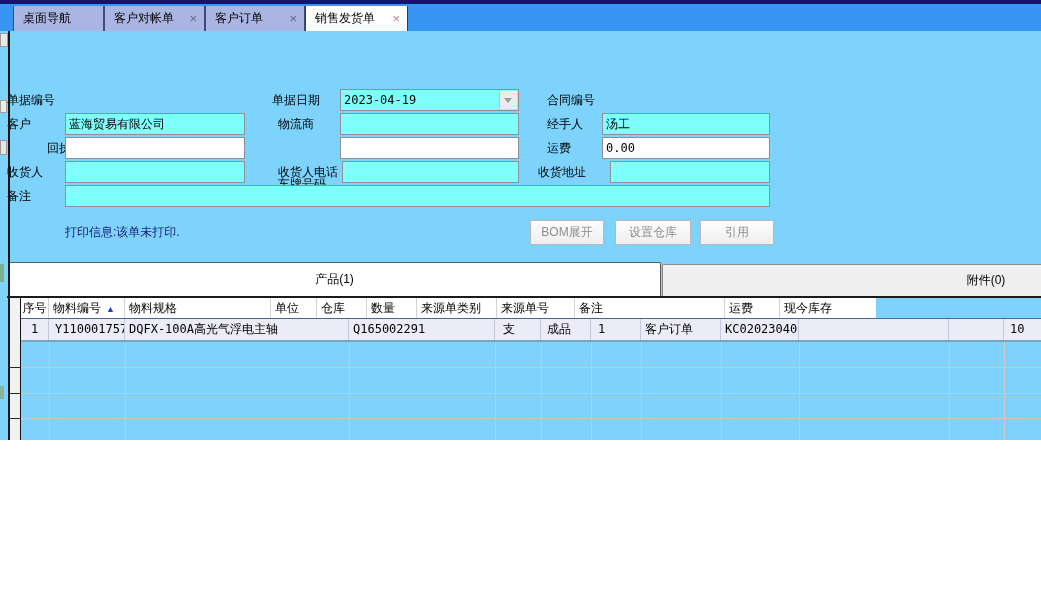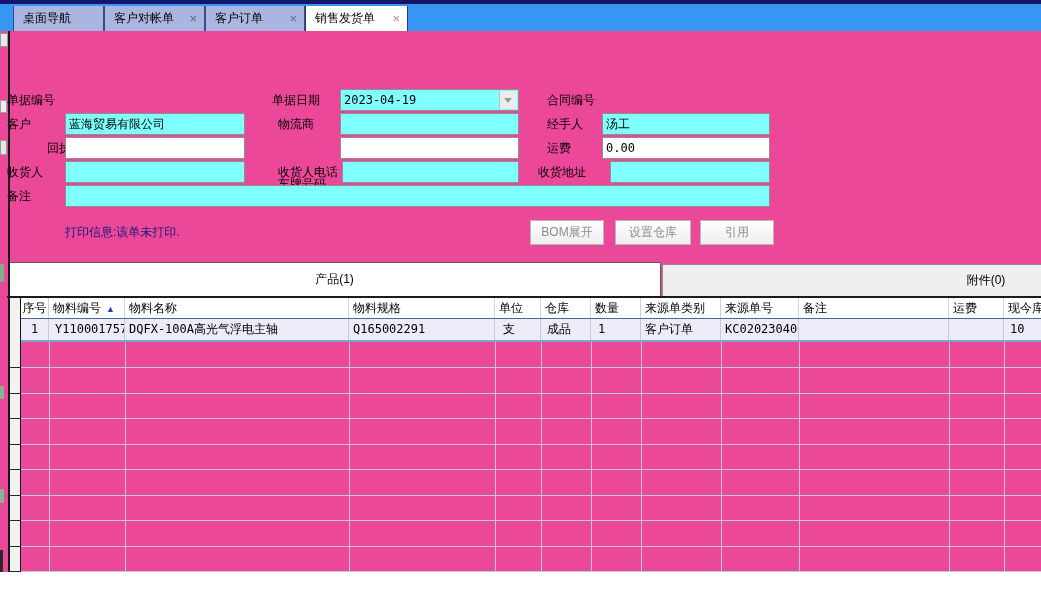--- a/index.html
+++ b/index.html
@@ -1,16 +1,16 @@
 <!DOCTYPE html>
 <html><head>
 <meta charset="utf-8">
 <style>
   html,body{margin:0;padding:0;background:#fff;}
-  .canvas{position:relative;width:1041px;height:572px;overflow:hidden;background:#ec4899;
+  .canvas{position:relative;width:1041px;height:440px;overflow:hidden;background:#7dd3fc;
           font-family:"Liberation Sans",sans-serif;font-size:12px;color:#000;}
   .abs{position:absolute;}
   
   .topstrip{left:0;top:0;width:1041px;height:4px;background:#15166b;}
   .tabbar{left:0;top:4px;width:1041px;height:27px;background:#3795f3;}
   .tab{position:absolute;top:2px;height:25px;line-height:25px;background:#aab5e1;
        border-left:1px solid #3c4a84;border-right:1px solid #3c4a84;box-sizing:border-box;cursor:default;}
   .tab .tlabel{padding-left:9px;}
   .tab .tclose{position:absolute;right:7px;top:0;color:#5a6b85;font-size:13px;}
   .tab.active{background:#ffffff;border-color:#2a3a74;}
@@ -124,21 +124,20 @@
 
   <div class="abs tbl-topline"></div>
   <div class="abs leftline"></div>
   <div class="abs selcol"></div>
 
   <div class="abs hrow">
     <div class="hcell ctr" style="width:28px;">序号</div>
     <div class="hcell" style="width:76px;">
       <span>物料编号</span><span class="sort">▲</span>
     </div>
-    <div class="hcell" style="width:224px;">物料名称</div>
     <div class="hcell" style="width:146px;">物料规格</div>
     <div class="hcell" style="width:46px;">单位</div>
     <div class="hcell" style="width:50px;">仓库</div>
     <div class="hcell" style="width:50px;">数量</div>
     <div class="hcell" style="width:80px;">来源单类别</div>
     <div class="hcell" style="width:78px;">来源单号</div>
     <div class="hcell" style="width:150px;">备注</div>
     <div class="hcell" style="width:55px;">运费</div>
     <div class="hcell" style="width:96px;border-right:none;">现今库存</div>
   </div>

